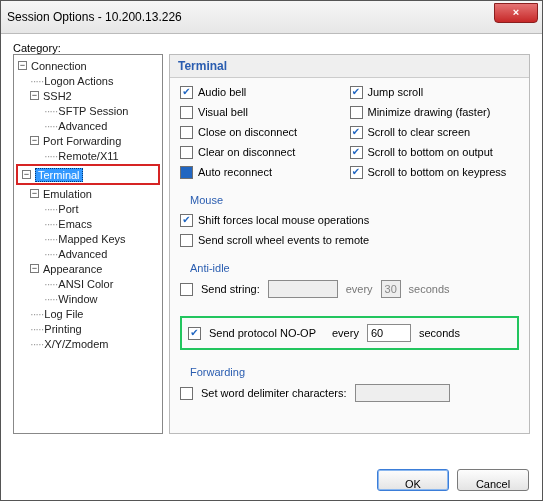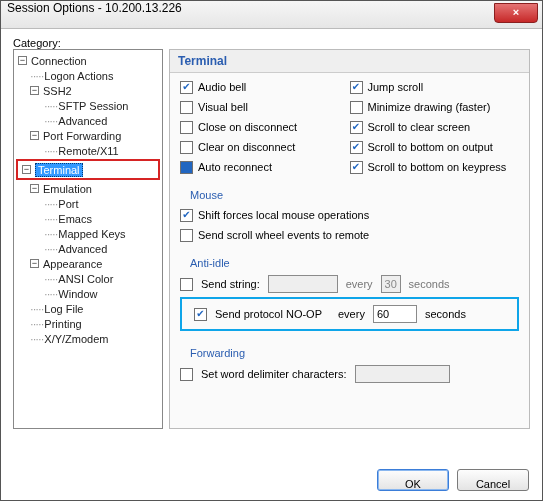--- a/index.html
+++ b/index.html
@@ -12,21 +12,22 @@
     width: 543px;
     height: 501px;
     overflow: hidden;
     border: 1px solid #555;
   }
   .titlebar {
     background: linear-gradient(#f6f6f6, #e6e6e6);
     height: 28px;
     border-bottom: 1px solid #bbb;
     display: flex;
-    padding: 0 6px;
+    align-items: center;
+    padding: 16px 6px;
     position: relative;
   }
   .titlebar .title { font-size: 12px; }
   .close-btn {
     position: absolute;
     right: 4px;
     top: 2px;
     width: 44px;
     height: 20px;
     background: linear-gradient(#e57373, #c62828);
@@ -127,23 +128,23 @@
   .ckbox.checked::after {
     content: "✔";
     font-size: 10px;
     color: #2166c1;
     line-height: 10px;
   }
   .ckbox.filled { background:#2166c1; }
   .ckbox.filled::after { content:""; }
 
   .anti-idle-hl {
-    border: 2px solid #0ea5e9;
-    padding: 4px 12px;
-    margin: 2px 0 4px 0;
+    border: 2px solid #22c55e;
+    padding: 4px 6px;
+    margin: 16px 0 4px 0;
   }
   .inline {
     display:flex;
     align-items:center;
     gap:8px;
     height: 22px;
   }
   .txtfield {
     height: 18px;
     border: 1px solid #8a8a8a;

